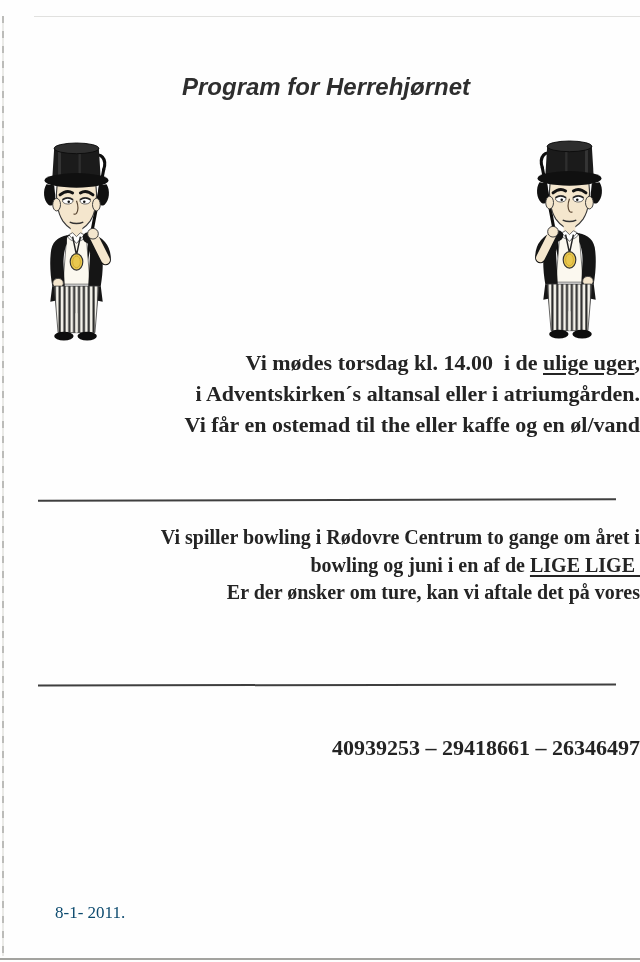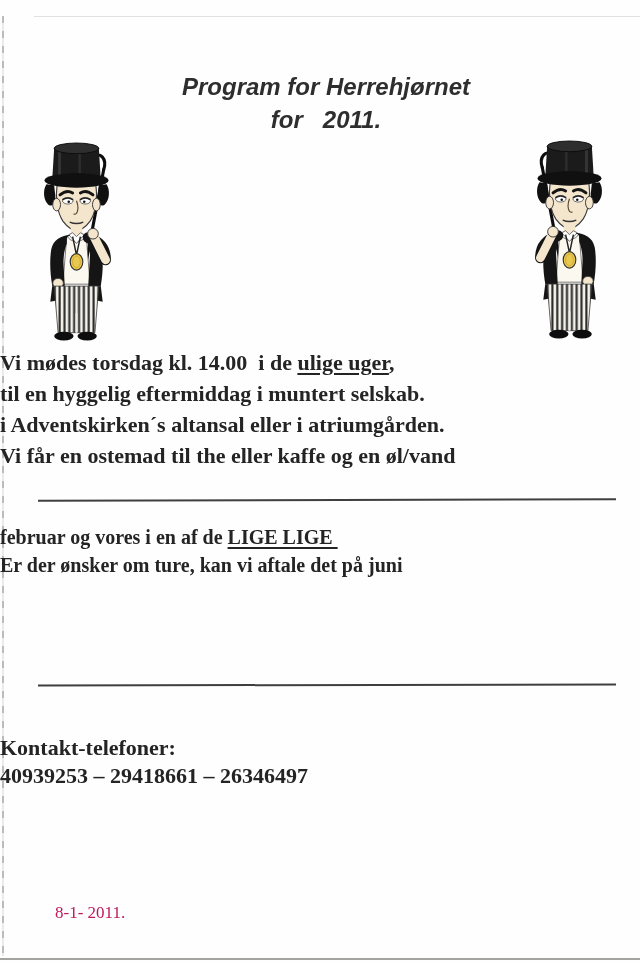--- a/index.html
+++ b/index.html
@@ -28,39 +28,39 @@
   .title span{display:block;white-space:pre-wrap;}
 
   .figure{position:absolute;top:136px;width:97px;height:210px;}
   .figure.left-fig{left:28px;}
   .figure.right-fig{right:22px;top:134px;}
   .figure svg{width:100%;height:100%;display:block;}
   .figure.right-fig svg{transform:scaleX(-1);}
 
   .textblock{
     position:absolute;left:0;right:0;
-    text-align:left;
+    text-align:right;
     font-weight:bold;
   }
   .textblock p{margin:0;white-space:pre-wrap;}
   .meeting{top:347px;font-size:22px;line-height:31px;}
   .bowling{top:524px;font-size:20px;line-height:27.5px;}
   .contact{top:734px;font-size:22px;line-height:28px;}
   .u{text-decoration:underline;text-underline-offset:3px;white-space:pre-wrap;}
 
   .divider{
     position:absolute;left:38px;width:578px;height:2px;
     border:0;margin:0;background:#3f3f3f;
   }
   .divider.d1{top:499px;transform:rotate(-0.15deg);}
   .divider.d2{top:684px;transform:rotate(-0.1deg);}
 
   .footer-date{
     position:absolute;left:55px;top:903px;
-    font-size:17px;font-weight:normal;color:#be185d;
+    font-size:17px;font-weight:normal;color:#0c4a6e;
     white-space:pre-wrap;
   }
 </style>
 </head>
 <body>
 
 <svg width="0" height="0" style="position:absolute" aria-hidden="true">
   <defs>
     <pattern id="stripe" width="5" height="6" patternUnits="userSpaceOnUse">
       <rect width="5" height="6" fill="#f4f2ea"></rect>
@@ -126,50 +126,48 @@
 </svg>
 
 <div class="page">
 
   <div class="scan-edge top"></div>
   <div class="scan-edge left"></div>
   <div class="scan-edge bottom"></div>
 
   <h1 class="title">
     <span>Program for Herrehjørnet</span>
-    <span>for   2011.</span>
   </h1>
 
   <div class="figure left-fig">
     <svg>
         <use href="#gent"></use>
       </svg>
   </div>
   <div class="figure right-fig">
     <svg>
         <use href="#gent"></use>
       </svg>
   </div>
 
   <section class="textblock meeting">
     <p><span>Vi mødes torsdag kl. 14.00  i de </span><span class="u">ulige uger</span><span>,</span></p>
-    <p>til en hyggelig eftermiddag i muntert selskab.</p>
     <p>i Adventskirken´s altansal eller i atriumgården.</p>
     <p>Vi får en ostemad til the eller kaffe og en øl/vand</p>
   </section>
 
   <hr class="divider d1">
 
   <section class="textblock bowling">
-    <p><span>februar og vores i en af de </span><span class="u">LIGE LIGE </span></p>
-    <p>Er der ønsker om ture, kan vi aftale det på juni</p>
+    <p>Vi spiller bowling i Rødovre Centrum to gange om året i</p>
+    <p><span>bowling og juni i en af de </span><span class="u">LIGE LIGE </span></p>
+    <p>Er der ønsker om ture, kan vi aftale det på vores</p>
   </section>
 
   <hr class="divider d2">
 
   <section class="textblock contact">
-    <p>Kontakt-telefoner:</p>
     <p>40939253 – 29418661 – 26346497</p>
   </section>
 
   <div class="footer-date">8-1- 2011.</div>
 
 </div>
 
 </body></html>

